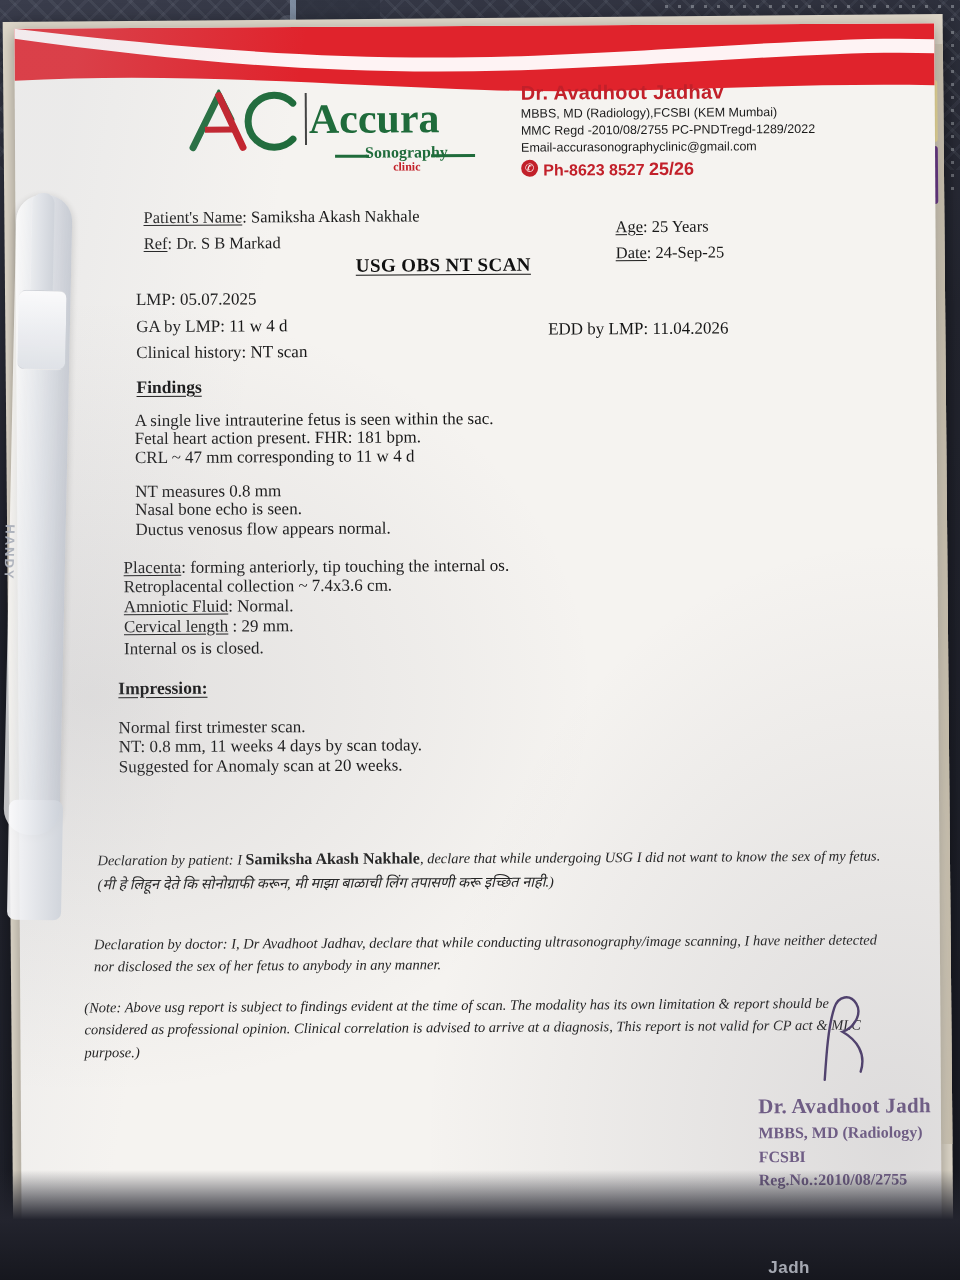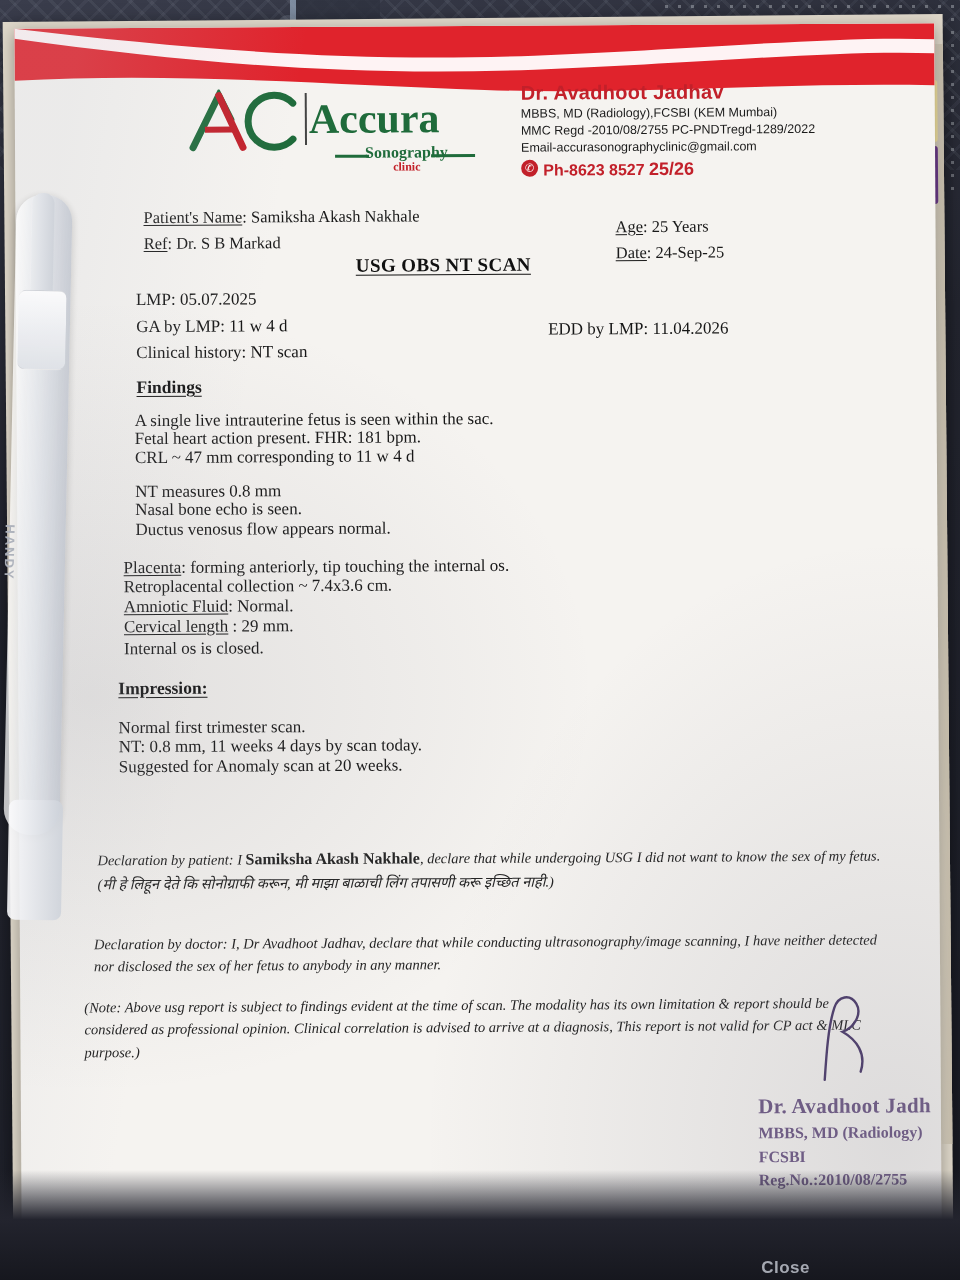--- a/index.html
+++ b/index.html
@@ -378,14 +378,14 @@
   </div>
 
   <div class="pen">
     <div class="pen-clip"></div>
     <div class="pen-band"></div>
     <div class="pen-text">HANDY</div>
   </div>
   <div class="clip-bottom"></div>
 
   <div class="bg-bottom"></div>
-  <div class="bg-bottom-text">Close</div>
+  <div class="bg-bottom-text">Jadh</div>
 </div>
 
 </body></html>

